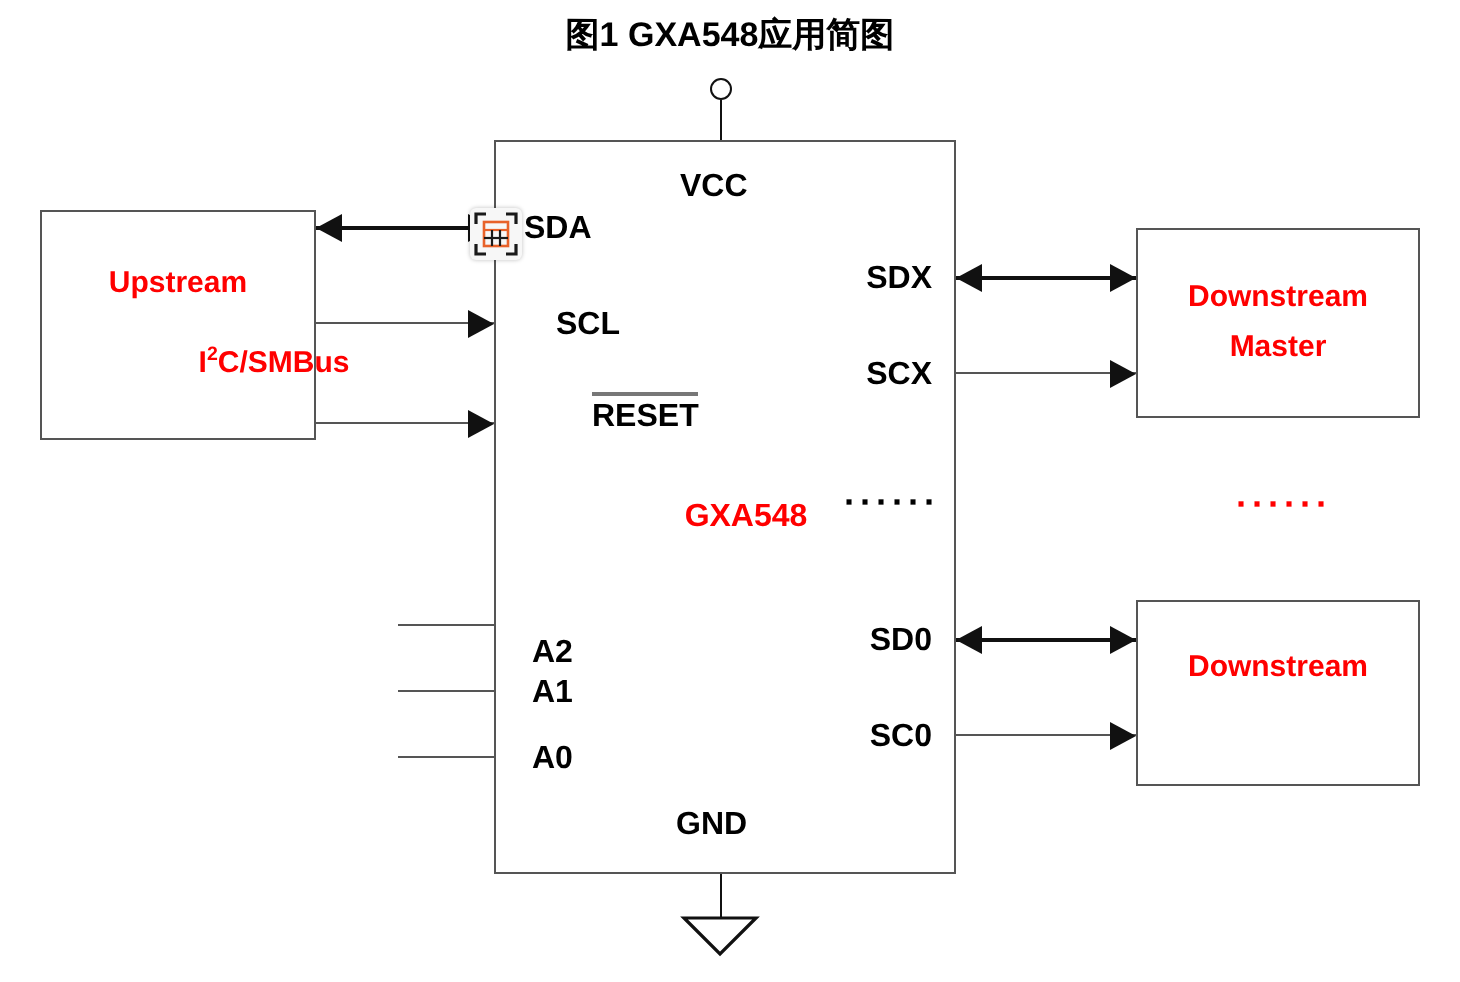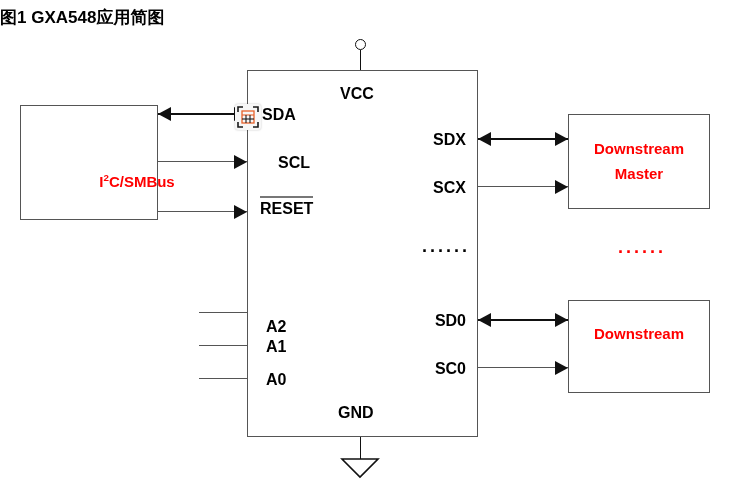--- a/index.html
+++ b/index.html
@@ -6,21 +6,21 @@
   body{
     width:730px;height:491px;
     background:#ffffff;
     font-family:"Liberation Sans", sans-serif;
     overflow:hidden;
   }
   #root{position:relative;width:730px;height:491px;}
 
   .title{
     position:absolute;left:0;top:6px;width:730px;
-    text-align:left;
+    text-align:center;
     font-size:17px;font-weight:bold;color:#000;
     letter-spacing:0px;
   }
 
   
   .box{
     position:absolute;
     border:1px solid #555;
     background:#fff;
     box-sizing:border-box;
@@ -40,21 +40,21 @@
   }
 
   
   .pin{
     position:absolute;color:#000;font-weight:bold;font-size:16px;
     white-space:nowrap;
   }
   .pin.right{text-align:right;}
 
   .overline{
-    position:relative;display:inline-block;
+    position:relative;display:inline-block;margin-left:36px;
   }
   .overline::before{
     content:"";position:absolute;left:0;right:0;top:-4px;height:2px;background:#777;
   }
 
   
   .wire{position:absolute;background:#555;height:1px;}
   .wire.v{width:1px;height:auto;background:#555;}
   .wire-dark{background:#111;}
 
@@ -99,20 +99,21 @@
 <body>
 
 <div id="root">
 
   <div class="title">图1 GXA548应用简图</div>
 
   <div class="vcc-circle" style="left:354.5px;top:39px;"></div>
   <div class="wire v" style="left:359.5px;top:50px;height:21px;background:#111;"></div>
 
   <div class="box" id="chip"></div>
+  <div id="chip-name">GXA548</div>
 
   <div class="pin" style="left:340px;top:85px;">VCC</div>
   <div class="pin" style="left:338px;top:404px;">GND</div>
 
   <div class="wire v" style="left:359.5px;top:437px;height:23px;background:#111;"></div>
   <svg style="position:absolute;left:340px;top:457px;" width="40" height="22">
     <polygon points="2,2 38,2 20,20" fill="#ffffff" stroke="#111111" stroke-width="1.6"></polygon>
   </svg>
 
   <div class="pin" style="left:262px;top:106px;">SDA</div>
@@ -124,20 +125,21 @@
   <div class="pin" style="left:266px;top:371px;">A0</div>
 
   <div class="pin right" style="left:398px;top:131px;width:68px;">SDX</div>
   <div class="pin right" style="left:398px;top:179px;width:68px;">SCX</div>
   <div class="pin right" style="left:398px;top:312px;width:68px;">SD0</div>
   <div class="pin right" style="left:398px;top:360px;width:68px;">SC0</div>
 
   <div class="dots black" style="left:422px;top:242px;">······</div>
 
   <div class="box" style="left:20px;top:105px;width:138px;height:115px;"></div>
+  <div class="box-label" style="left:20px;top:129px;width:138px;">Upstream</div>
   <div class="box-label" style="left:20px;top:165px;width:162px;padding-left:36px;">
     <span>I</span><sup>2</sup><span>C/SMBus</span>
   </div>
 
   <div class="wire wire-dark" style="left:158px;top:113px;width:90px;height:2px;"></div>
   <div class="arrow-l" style="left:158px;top:107px;"></div>
   <div class="arrow-r" style="left:234px;top:107px;"></div>
 
   <div class="wire" style="left:158px;top:161px;width:90px;"></div>
   <div class="arrow-r" style="left:234px;top:155px;"></div>

